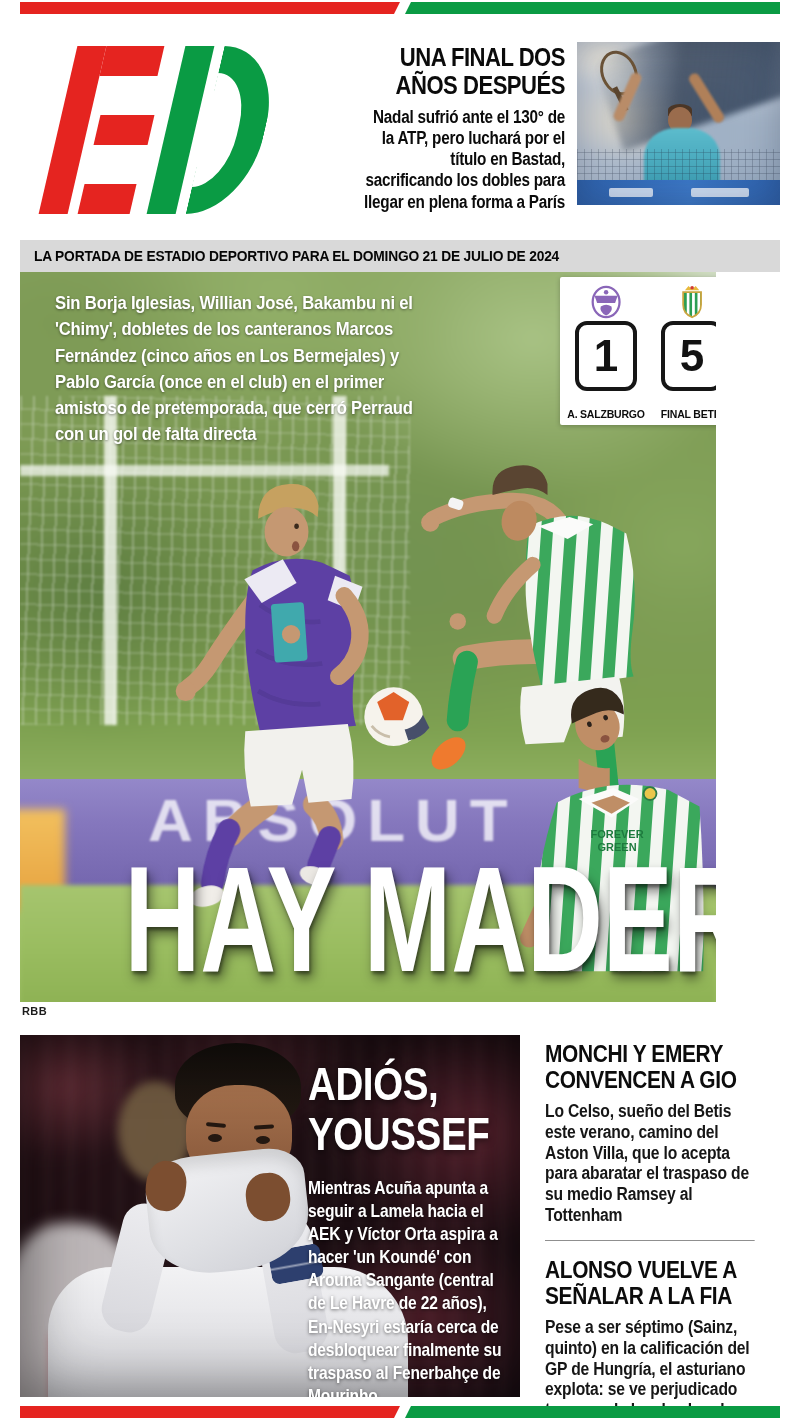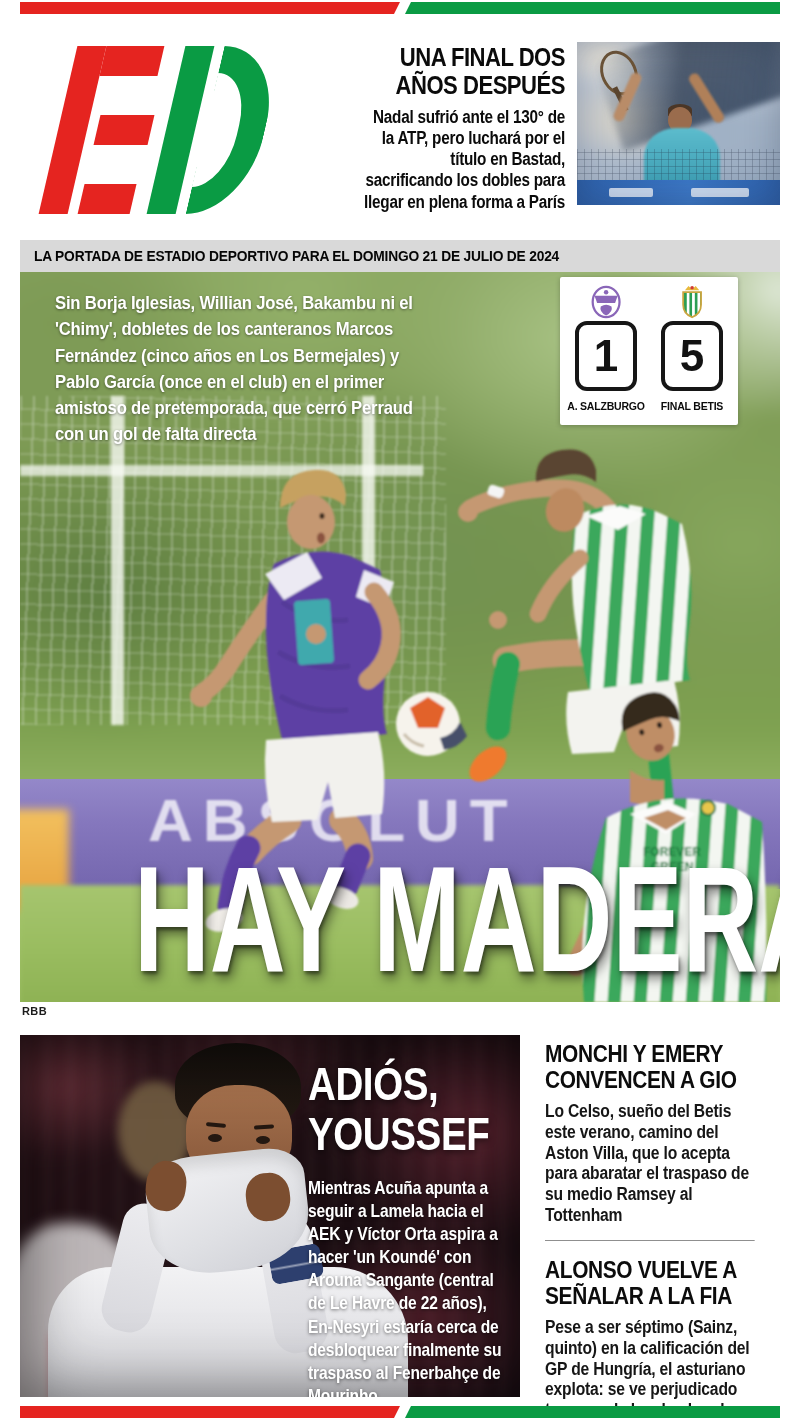--- a/index.html
+++ b/index.html
@@ -55,21 +55,21 @@
     background:repeating-linear-gradient(90deg,rgba(28,38,58,.4) 0 1px,transparent 1px 7px),repeating-linear-gradient(0deg,rgba(28,38,58,.4) 0 1px,transparent 1px 7px);}
   .tp-banner{position:absolute;left:0;bottom:0;width:100%;height:25px;background:linear-gradient(90deg,#2d60aa 0%,#3b76c4 55%,#2d60aa 100%);}
   .tp-banner i{position:absolute;top:8px;height:9px;background:rgba(255,255,255,.72);border-radius:2px;}
   .tp-vin{position:absolute;inset:0;box-shadow:inset 0 0 34px rgba(30,40,60,.25);}
 
   
   .edition-banner{position:absolute;left:20px;top:240px;width:760px;height:32px;background:#d9d9d9;display:flex;align-items:center;}
   .edition-banner span{display:block;margin-left:14px;font-size:14.5px;font-weight:700;color:#050505;letter-spacing:-0.2px;transform:scaleX(0.95);transform-origin:left center;white-space:nowrap;}
 
   
-  .main-photo{position:absolute;left:20px;top:272px;width:760px;height:730px;overflow:hidden;background:#7fa251;}
+  .main-photo{position:absolute;left:20px;top:272px;width:696px;height:730px;overflow:hidden;background:#7fa251;}
   .mp-bg{position:absolute;inset:-16px;filter:blur(7px);transform:scale(1.03);
     background:
       radial-gradient(230px 180px at 8% 10%,#7d9a55 0%,rgba(125,154,85,0) 70%),
       radial-gradient(260px 200px at 38% 6%,#93b069 0%,rgba(147,176,105,0) 70%),
       radial-gradient(300px 220px at 72% 12%,#a8c284 0%,rgba(168,194,132,0) 70%),
       radial-gradient(220px 170px at 96% 6%,#dfe8d8 0%,rgba(223,232,216,0) 72%),
       radial-gradient(260px 220px at 92% 38%,#86a65c 0%,rgba(134,166,92,0) 72%),
       radial-gradient(240px 200px at 14% 44%,#5f7f42 0%,rgba(95,127,66,0) 72%),
       radial-gradient(300px 240px at 55% 40%,#739351 0%,rgba(115,147,81,0) 75%),
       linear-gradient(180deg,#87a35e 0%,#75934c 45%,#7fa251 62%,#95b565 72%,#a4c46c 84%,#98bb60 100%);}
@@ -90,21 +90,21 @@
 
   .match-intro{position:absolute;left:35px;top:18px;width:430px;transform:scaleX(0.9);transform-origin:top left;
     color:#fff;font-size:18.5px;line-height:1.42;font-weight:700;letter-spacing:-0.2px;text-shadow:0 1px 3px rgba(0,0,0,.45);}
 
   .scoreboard{position:absolute;left:540px;top:5px;width:178px;height:148px;background:#fff;border-radius:2px;
     box-shadow:0 1px 5px rgba(0,0,0,.25);display:flex;justify-content:center;gap:20px;padding-top:8px;box-sizing:border-box;}
   .sb-col{display:flex;flex-direction:column;align-items:center;width:66px;}
   .sb-crest{height:34px;margin-bottom:2px;}
   .score-box{width:54px;height:62px;border:4.5px solid #161616;border-radius:12px;display:flex;align-items:center;justify-content:center;
     font-size:44px;font-weight:700;color:#121212;background:#fff;line-height:1;}
-  .sb-name{margin-top:9px;font-size:10.5px;font-weight:700;color:#0c0c0c;white-space:nowrap;letter-spacing:-0.2px;}
+  .sb-name{margin-top:17px;font-size:10.5px;font-weight:700;color:#0c0c0c;white-space:nowrap;letter-spacing:-0.2px;}
 
   .main-headline{position:absolute;left:0;right:0;top:572px;text-align:center;color:#fff;font-size:150px;font-weight:700;
     line-height:1;white-space:nowrap;transform:scale(0.70,1);transform-origin:center top;
     text-shadow:5px 7px 14px rgba(0,0,0,.5),2px 3px 4px rgba(0,0,0,.4);}
 
   .photo-credit{position:absolute;left:22px;top:1005px;font-size:11px;font-weight:700;color:#1c1c1c;letter-spacing:.4px;}
 
   
   .sev-photo{position:absolute;left:20px;top:1035px;width:500px;height:362px;overflow:hidden;background:#160b0e;}
   .sv-bg{position:absolute;inset:-24px;filter:blur(10px);

